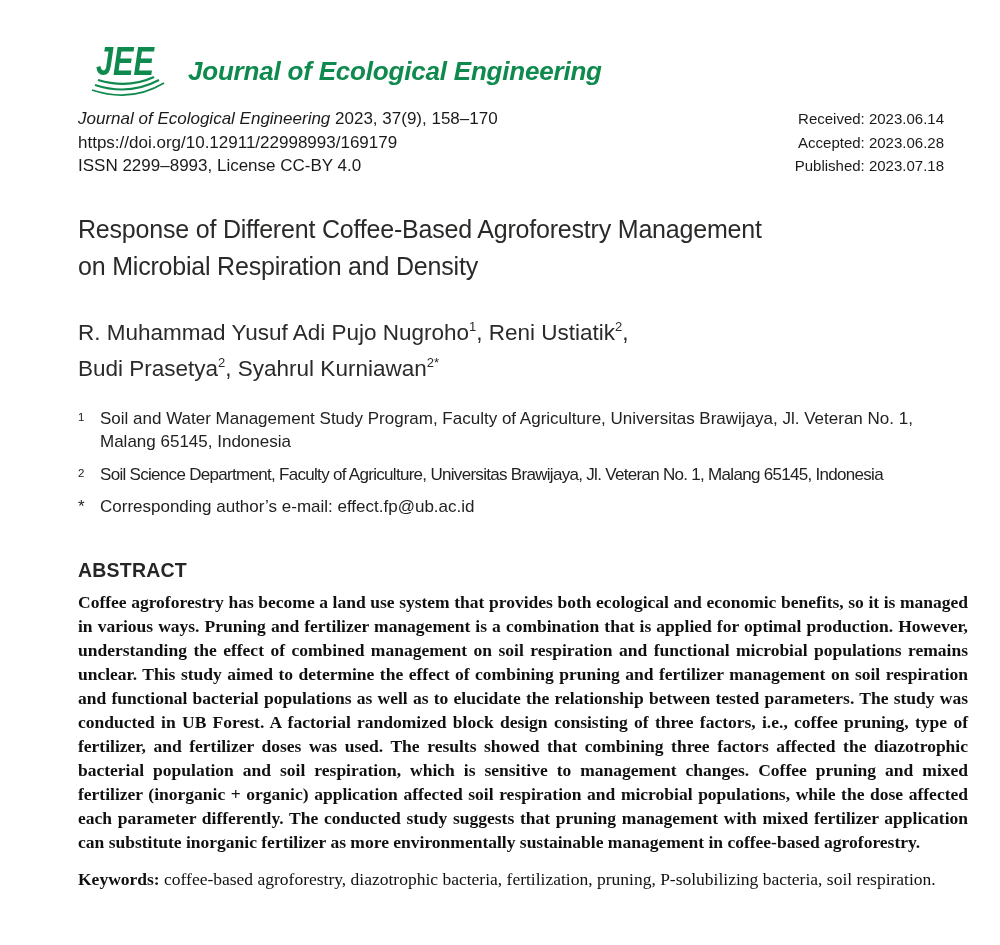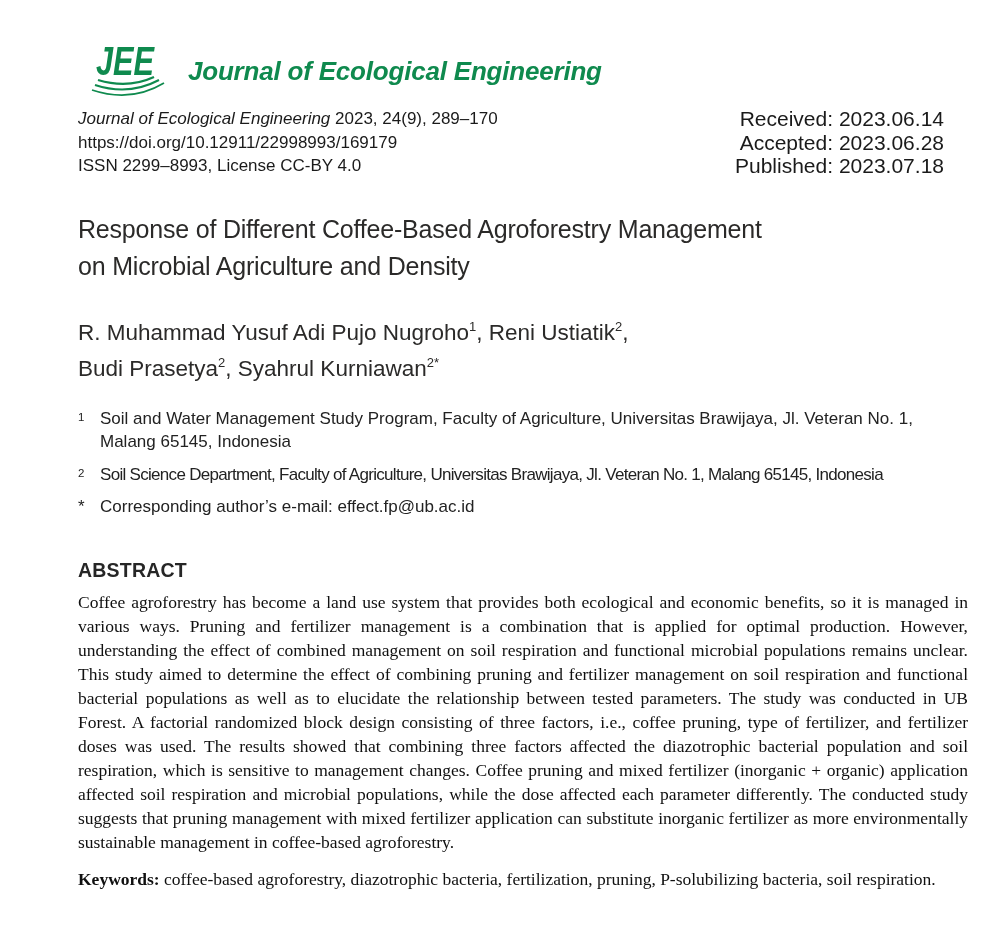--- a/index.html
+++ b/index.html
@@ -40,21 +40,21 @@
 
   
   .meta-row {
     display: flex;
     justify-content: space-between;
     margin-top: 9px;
   }
   .citation-block { font-size: 17px; line-height: 23.5px; color: #1a1a1a; }
   .citation-block .it { font-style: italic; }
   .dates-block {
-    font-size: 21px;
+    font-size: 15px;
     line-height: 23.5px;
     text-align: right;
     padding-right: 24px;
     color: #1a1a1a;
   }
 
   
   .article-title {
     margin: 33px 0 0 0;
     font-size: 25px;
@@ -98,20 +98,21 @@
     letter-spacing: 0.2px;
   }
   .abstract-body {
     margin: 8px 0 0 0;
     font-family: "Liberation Serif", "DejaVu Serif", serif;
     font-size: 17.5px;
     line-height: 24px;
     text-align: justify;
     color: #101010;
     hyphens: auto;
+    font-weight: bold;
     -webkit-hyphens: auto;
   }
 
   
   .keywords {
     margin: 13px 0 0 0;
     font-family: "Liberation Serif", "DejaVu Serif", serif;
     font-size: 17.5px;
     line-height: 24px;
     text-align: justify;
@@ -131,32 +132,32 @@
           <path d="M8,36 Q38,45 64,33" stroke-width="2.3"></path>
           <path d="M5,41 Q39,52 69,36" stroke-width="2.0"></path>
           <path d="M2,46 Q41,59 74,39" stroke-width="1.7"></path>
         </g>
       </svg>
       <div class="journal-name" style="color:#0f8a4e">Journal of Ecological Engineering</div>
     </div>
 
     <div class="meta-row">
       <div class="citation-block">
-        <div><span class="it">Journal of Ecological Engineering</span><span> 2023, 24(9), 289–170</span></div>
+        <div><span class="it">Journal of Ecological Engineering</span><span> 2023, 37(9), 158–170</span></div>
         <div>https://doi.org/10.12911/22998993/169179</div>
         <div>ISSN 2299–8993, License CC-BY 4.0</div>
       </div>
       <div class="dates-block">
         <div>Received: 2023.06.14</div>
         <div>Accepted: 2023.06.28</div>
         <div>Published: 2023.07.18</div>
       </div>
     </div>
 
-    <h1 class="article-title"><span>Response of Different Coffee-Based Agroforestry Management</span><br><span>on Microbial Agriculture and Density</span></h1>
+    <h1 class="article-title"><span>Response of Different Coffee-Based Agroforestry Management</span><br><span>on Microbial Respiration and Density</span></h1>
 
     <div class="authors">
       <div><span>R. Muhammad Yusuf Adi Pujo Nugroho</span><sup>1</sup><span>, </span><span>Reni Ustiatik</span><sup>2</sup><span>,</span></div>
       <div><span>Budi Prasetya</span><sup>2</sup><span>, </span><span>Syahrul Kurniawan</span><sup>2*</sup></div>
     </div>
 
     <div class="affiliations">
       <div class="aff-item">
         <span class="aff-marker sup">1</span><span>Soil and Water Management Study Program, Faculty of Agriculture, Universitas Brawijaya, Jl. Veteran No. 1, Malang 65145, Indonesia</span>
       </div>

